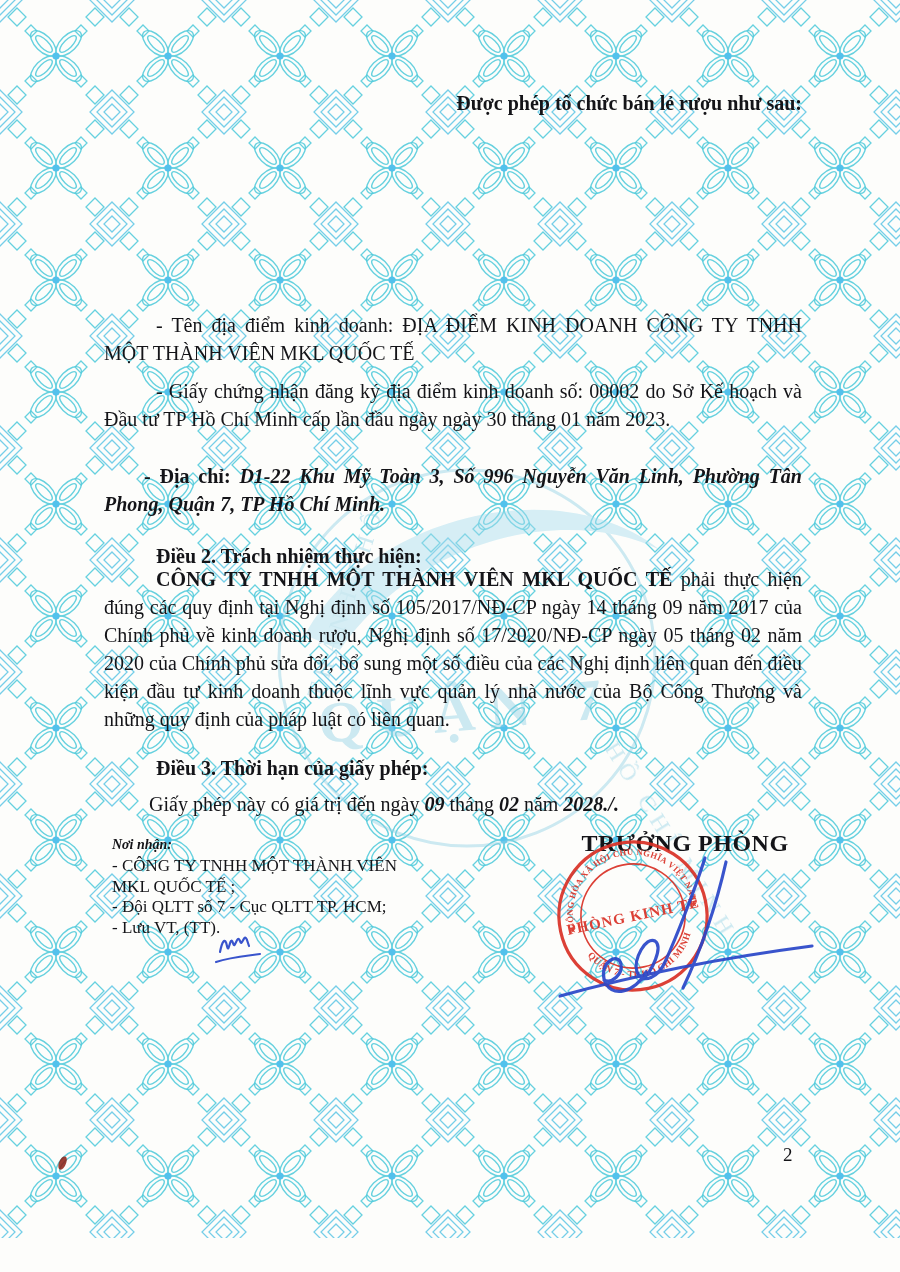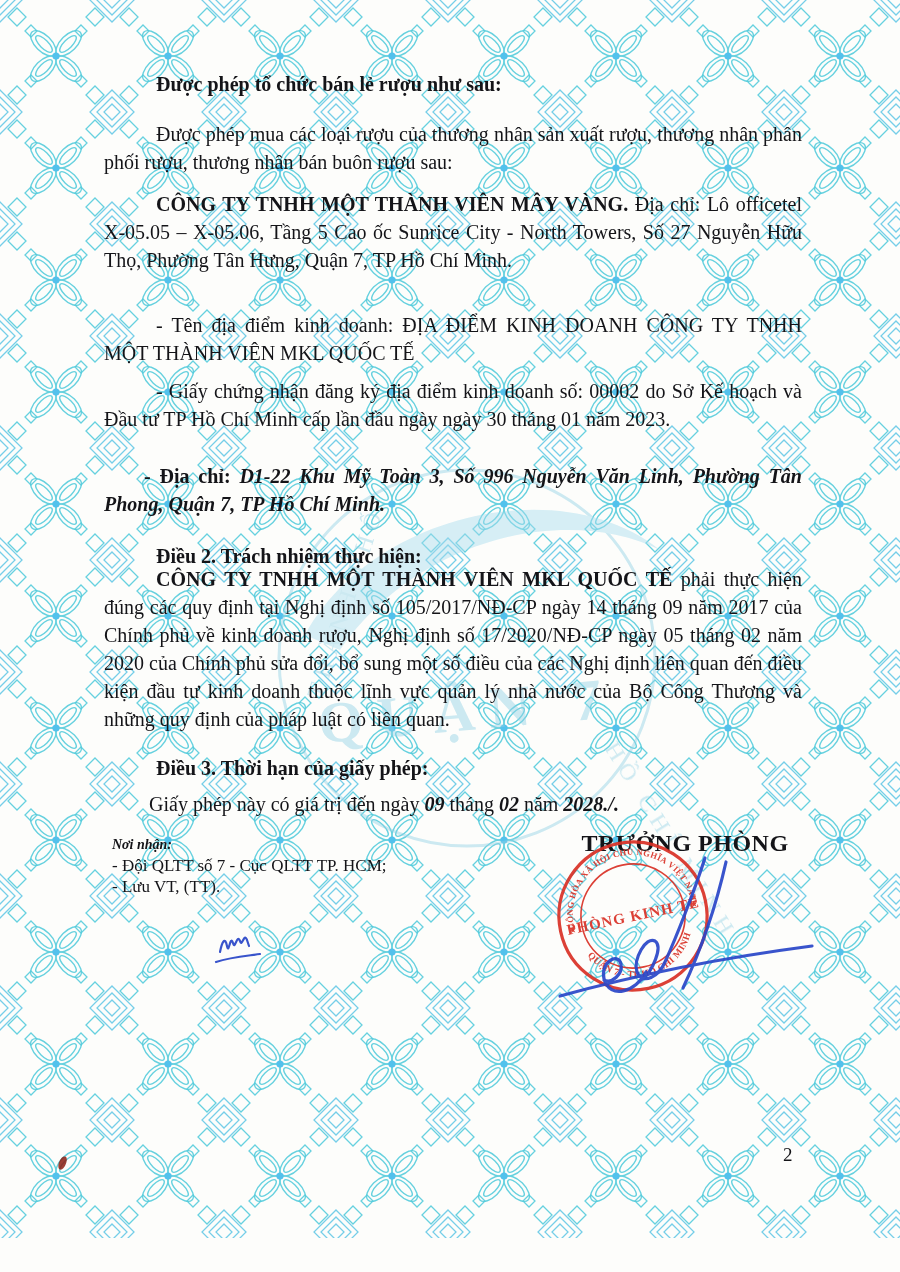--- a/index.html
+++ b/index.html
@@ -77,43 +77,42 @@
   <svg class="watermark-layer" width="900" height="1272" viewBox="0 0 900 1272">
     <g opacity="0.45">
       <circle cx="467" cy="658" r="188" fill="none" stroke="#8fd0e4" stroke-width="3"></circle>
       <path d="M305,635 C370,515 560,470 660,550 C570,505 420,535 340,650 Z" fill="#a5dcee"></path>
       <text x="467" y="730" text-anchor="middle" font-size="58" font-weight="bold" letter-spacing="14" fill="#8fd0e4" transform="rotate(-5 467 712)">QUẬN 7</text>
       <text font-size="24" letter-spacing="7" fill="#8fd0e4" transform="translate(322,700) rotate(-72)">THÀNH PHỐ</text>
       <text font-size="24" letter-spacing="7" fill="#8fd0e4" transform="translate(604,748) rotate(58)">HỒ CHÍ MINH</text>
     </g>
   </svg>
 
-  <p class="para head abs" style="top:50px;"><span>Được phép tổ chức bán lẻ rượu như sau:</span></p>
+  <p class="para head abs" style="top:69px;text-align:right;"><span>Được phép tổ chức bán lẻ rượu như sau:</span></p>
 
-  <p class="para abs" style="top:100px;"><span>Được phép mua các loại rượu của thương nhân sản xuất rượu, thương nhân phân phối rượu, thương nhân bán buôn rượu sau:</span></p>
 
-  <p class="para abs" style="top:170px;"><span class="b">CÔNG TY TNHH MỘT THÀNH VIÊN MÂY VÀNG.</span><span> Địa chỉ: Lô officetel X-05.05 – X-05.06, Tầng 5 Cao ốc Sunrice City - North Towers, Số 27 Nguyễn Hữu Thọ, Phường Tân Hưng, Quận 7, TP Hồ Chí Minh.</span></p>
 
 
   <p class="para abs" style="top:291px;"><span>- Tên địa điểm kinh doanh: ĐỊA ĐIỂM KINH DOANH CÔNG TY TNHH MỘT THÀNH VIÊN MKL QUỐC TẾ</span></p>
 
   <p class="para abs" style="top:365px;margin-top:12px;"><span>- Giấy chứng nhận đăng ký địa điểm kinh doanh số: 00002 do Sở Kế hoạch và Đầu tư TP Hồ Chí Minh cấp lần đầu ngày ngày 30 tháng 01 năm 2023.</span></p>
 
   <p class="para abs" style="top:442px;text-indent:40px;"><span class="b">- Địa chỉ: </span><span class="bi">D1-22 Khu Mỹ Toàn 3, Số 996 Nguyễn Văn Linh, Phường Tân Phong, Quận 7, TP Hồ Chí Minh.</span></p>
 
   <p class="para head abs" style="top:508px;margin-top:34px;"><span>Điều 2. Trách nhiệm thực hiện:</span></p>
 
   <p class="para abs" style="top:545px;"><span class="b">CÔNG TY TNHH MỘT THÀNH VIÊN MKL QUỐC TẾ</span><span> phải thực hiện đúng các quy định tại Nghị định số 105/2017/NĐ-CP ngày 14 tháng 09 năm 2017 của Chính phủ về kinh doanh rượu, Nghị định số 17/2020/NĐ-CP ngày 05 tháng 02 năm 2020 của Chính phủ sửa đổi, bổ sung một số điều của các Nghị định liên quan đến điều kiện đầu tư kinh doanh thuộc lĩnh vực quản lý nhà nước của Bộ Công Thương và những quy định của pháp luật có liên quan.</span></p>
 
   <p class="para head abs" style="top:734px;"><span>Điều 3. Thời hạn của giấy phép:</span></p>
 
   <p class="para abs" style="top:770px;text-indent:45px;"><span>Giấy phép này có giá trị đến ngày </span><span class="bi">09</span><span> tháng </span><span class="bi">02</span><span> năm </span><span class="bi">2028</span><span class="bi">./.</span></p>
 
   <div class="footer-left">
     <div class="recipients-label">Nơi nhận:</div>
+    <div class="recipient">- CÔNG TY TNHH MỘT THÀNH VIÊN MKL QUỐC TẾ ;</div>
     <div class="recipient">- Đội QLTT số 7 - Cục QLTT TP. HCM;</div>
     <div class="recipient">- Lưu VT, (TT).</div>
   </div>
 
   <div class="signer-box signer-title">TRƯỞNG PHÒNG</div>
 
   <svg class="stamp-svg" width="180" height="180" viewBox="-90 -90 180 180">
     <g transform="rotate(-12)" opacity="0.92">
       <circle r="74" fill="none" stroke="#d93025" stroke-width="3.2"></circle>
       <circle r="52" fill="none" stroke="#d93025" stroke-width="1.6"></circle>

